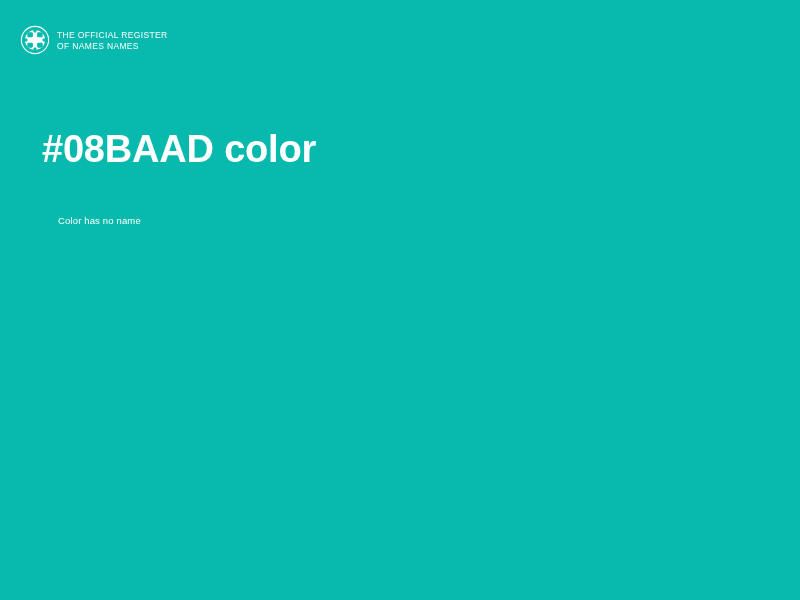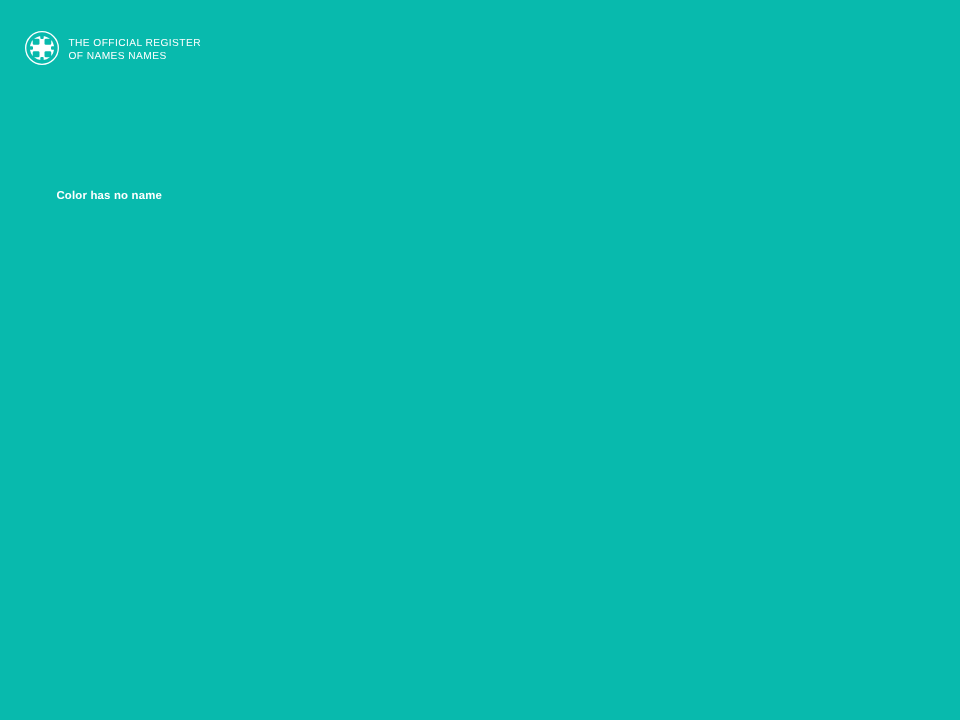--- a/index.html
+++ b/index.html
@@ -66,26 +66,26 @@
     margin: 0;
     color: #ffffff;
     font-size: 38px;
     line-height: 46px;
     font-weight: 700;
     letter-spacing: -0.2px;
     white-space: nowrap;
   }
 
   .color-subtitle {
-    margin: 5px;
+    margin: 16px;
     padding-top: 26px;
     color: #ffffff;
     font-size: 9.5px;
     line-height: 13px;
-    font-weight: 700;
+    font-weight: 400;
     letter-spacing: 0.15px;
     white-space: nowrap;
   }
 </style>
 </head>
 <body>
 
 <div class="page" style="background: rgb(8, 186, 173);">
 
   <div class="brand">
@@ -108,16 +108,17 @@
         </g>
       </svg>
     </span>
     <span class="brand-words">
       <span class="brand-line">THE OFFICIAL REGISTER</span>
       <span class="brand-line">OF NAMES NAMES</span>
     </span>
   </div>
 
   <div class="main">
+    <h1 class="color-title">#08BAAD color</h1>
     <p class="color-subtitle">Color has no name</p>
   </div>
 
 </div>
 
 </body></html>

